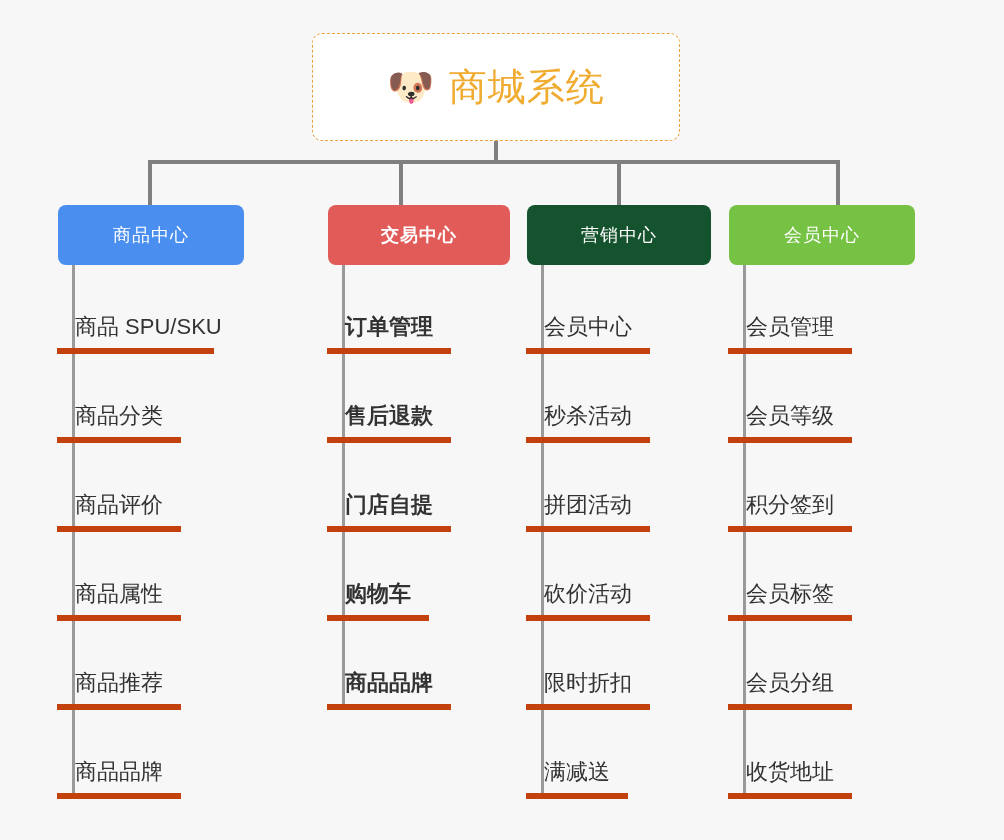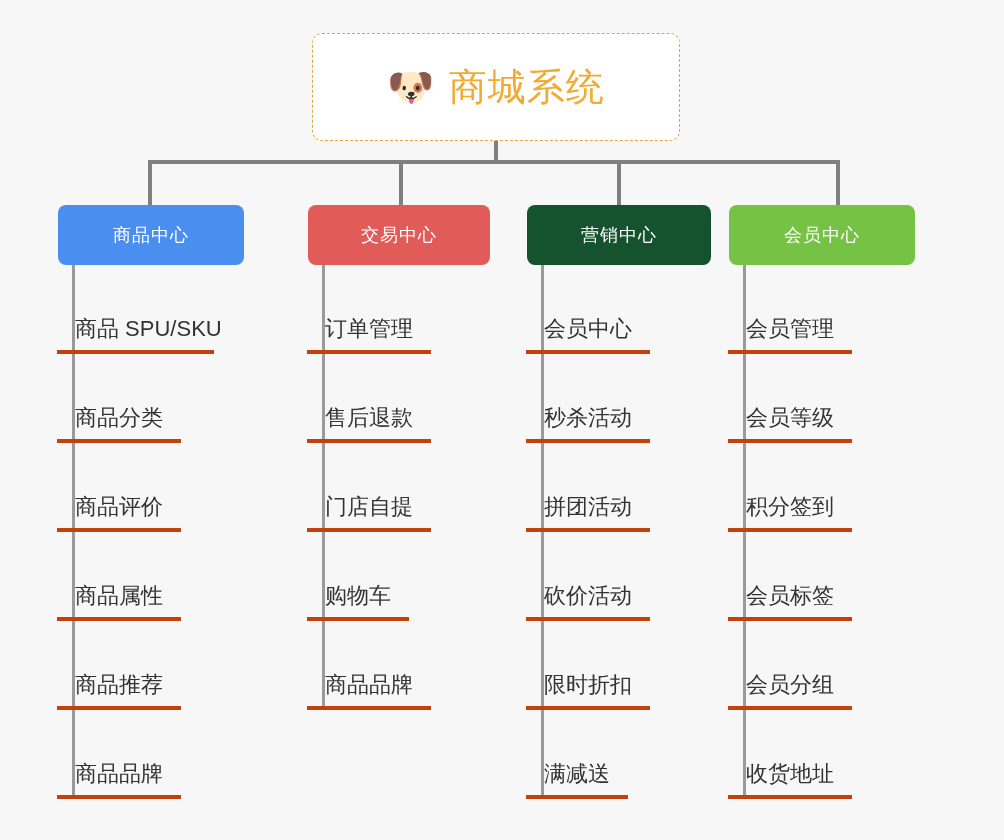--- a/index.html
+++ b/index.html
@@ -53,21 +53,21 @@
   #conn-bar        { left: 148px; top: 160px;  width: 692px; height: 4px; }
   .conn-drop       { top: 160px; width: 4px; height: 45px; }
   #conn-drop-0     { left: 148px; }
   #conn-drop-1     { left: 399px; }
   #conn-drop-2     { left: 617px; }
   #conn-drop-3     { left: 836px; }
 
   
   .column { position: absolute; top: 205px; }
   #column-0 { left: 58px;  width: 186px; }
-  #column-1 { left: 308px; width: 182px; }
+  #column-1 { left: 328px; width: 182px; font-weight: bold; }
   #column-2 { left: 527px; width: 184px; }
   #column-3 { left: 729px; width: 186px; }
 
   .cat-box {
     height: 60px;
     border-radius: 8px;
     display: flex;
     align-items: center;
     justify-content: center;
     color: #ffffff;
@@ -87,21 +87,21 @@
     position: relative;
     height: 89px;
     display: flex;
     align-items: flex-end;
     padding-left: 30px;
   }
   .leaf-label {
     font-size: 22px;
     color: #333333;
     white-space: nowrap;
-    border-bottom: 4px solid #c2410c;
+    border-bottom: 6px solid #c2410c;
     padding-bottom: 6px;
     padding-right: 18px;
     margin-left: -18px;
     padding-left: 18px;
     position: relative;
     left: -30px;
     display: inline-block;
     min-width: 0;
   }
 </style>

